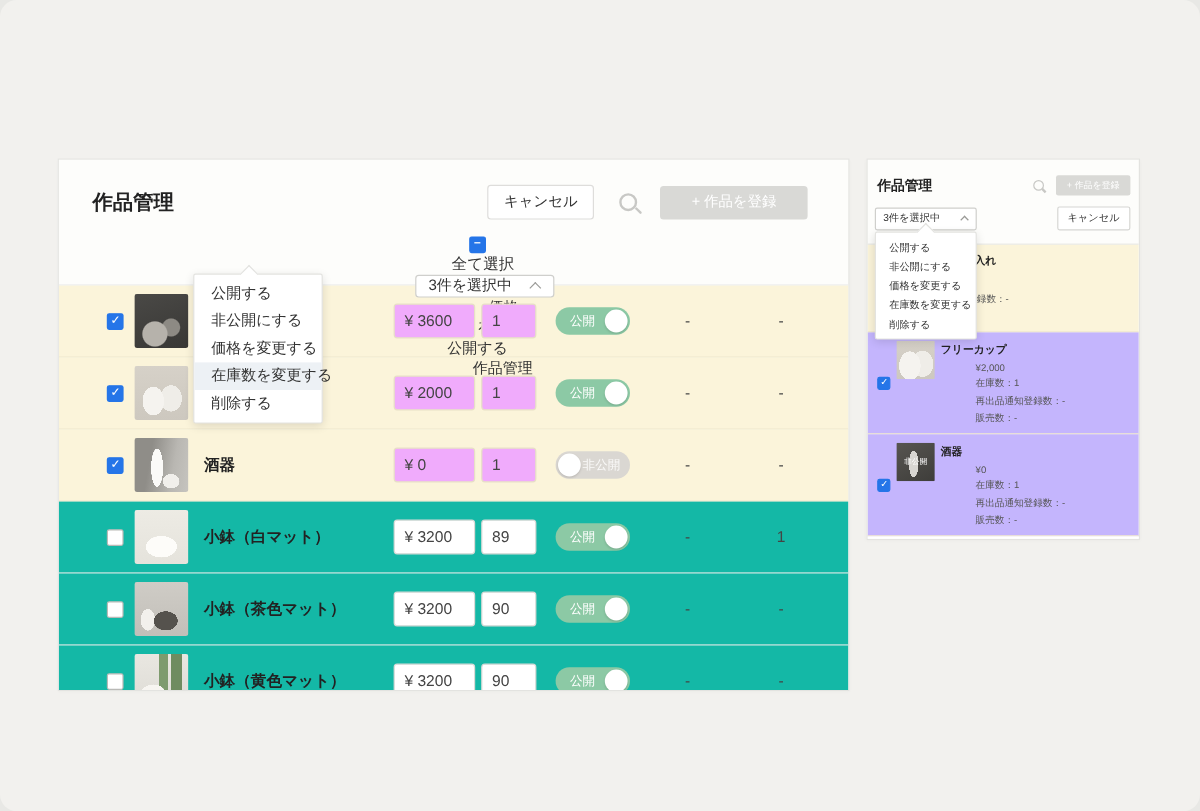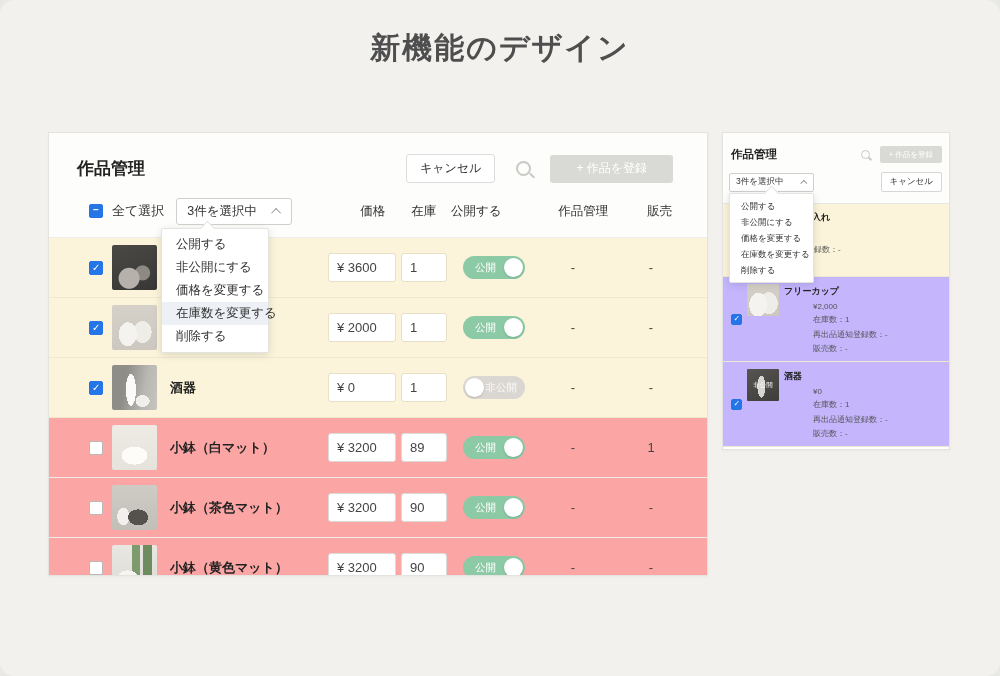--- a/index.html
+++ b/index.html
@@ -20,47 +20,47 @@
   .d-header-right { margin-left:auto; display:flex; align-items:center; }
   .btn-cancel { height:29px; padding:0 13px; background:#fff; border:1px solid #dedddb; border-radius:3px;
     font-size:12px; color:#333; display:flex; align-items:center; cursor:pointer; }
   .search { position:relative; width:15px; height:15px; border:2px solid #c8c8c5; border-radius:50%; margin:0 19px 0 21px; }
   .search::after { content:""; position:absolute; width:2px; height:7px; background:#c8c8c5;
     right:-4px; bottom:-5px; transform:rotate(-45deg); border-radius:1px; }
   .btn-register { height:28px; padding:0 26px; background:#d9d9d6; border:none; border-radius:3px;
     font-size:12px; color:#fff; display:flex; align-items:center; cursor:pointer; }
 
   
-  .d-selectrow { display:flex; align-items:center; margin-top:14px; padding-left:40px; height:28px; }
+  .d-selectrow { display:flex; align-items:center; margin-top:14px; padding-left:40px; height:28px;flex-direction:column; }
   .cb { width:14px; height:14px; border:1px solid #b9b9b6; border-radius:2px; background:#fff; position:relative; flex:none; }
   .cb.checked { background:#2575e8; border-color:#2575e8; }
   .cb.checked::after { content:"✓"; position:absolute; left:2px; top:0px; font-size:10px; color:#fff; font-weight:700; }
   .cb.indet::after { content:"–"; left:3px; top:-1px; }
   .d-selectall { margin-left:9px; font-size:13px; color:#333; }
   .dd-btn { margin-left:12px; width:116px; height:27px; border:1px solid #cfcfcc; border-radius:3px; background:#fff;
     display:flex; align-items:center; padding:0 10px; font-size:12.5px; color:#333; cursor:pointer; }
   .chev { margin-left:auto; width:7px; height:7px; border-left:1.5px solid #9a9a97; border-top:1.5px solid #9a9a97;
     transform:rotate(45deg) translateY(2px); }
   .d-colspacer { width:25px; }
   .col-h { font-size:12.5px; color:#333; text-align:right; }
 
   
   .w-price { width:68px; } .w-stock { width:46px; margin-left:5px; }
   .w-toggle { width:64px; margin-left:16px;text-decoration:underline; } .w-notify { width:92px; } .w-sales { width:64px; }
   .w-status-h { width:80px; text-align:center; }
 
   
   .d-table { margin-top:12px; border-top:1px solid #ececea; }
-  .d-row { display:flex; align-items:center; height:60px; padding:0 24px 0 40px; background:#fca5a5; border-bottom:1px solid #ececea; }
+  .d-row { display:flex; align-items:center; height:60px; padding:0 24px 0 40px; background:#14b8a6; border-bottom:1px solid #ececea; }
   .d-row.sel { background:#fbf4da; border-bottom:1px solid #efe8d0; }
   .thumb { width:45px; height:45px; margin-left:9px; flex:none; border-radius:2px; }
   .d-name { flex:1; margin-left:13px; font-size:13px; font-weight:700; color:#222; }
   .inp { height:29px; border:1px solid #dadad7; border-radius:3px; background:#fff; font-size:13px; color:#444;
     padding:0 8px; width:100%; font-family:inherit; }
-  .sel .inp { background:#ffffff; border-color:#e7dfc6; }
+  .sel .inp { background:#f0abfc; border-color:#e7dfc6; }
   .w-stock .inp { padding:0 8px; }
   .cell-dash { text-align:center; font-size:13px; color:#444; }
 
   
   .toggle { width:62px; height:23px; border-radius:12px; position:relative; font-size:10.5px; }
   .toggle .knob { position:absolute; top:2px; width:19px; height:19px; background:#fff; border-radius:50%;
     box-shadow:0 1px 2px rgba(0,0,0,.15); }
   .toggle.on { background:#8cc9a5; }
   .toggle.on .t-label { position:absolute; left:12px; top:5px; color:#fff; }
   .toggle.on .knob { right:2px; }
@@ -140,21 +140,20 @@
     linear-gradient(#e9e7e1, #dddbd5); }
   .th-darkvase { background:
     radial-gradient(ellipse 4px 11px at 45% 55%, #d8d6d2 0 99%, rgba(0,0,0,0) 100%),
     linear-gradient(150deg, #575551, #3e3d3a); }
 </style>
 </head>
 <body>
 
 <div class="screen">
 
-  <div class="page-title">新機能のデザイン</div>
 
   <div class="panel desktop">
 
     <div class="d-header">
       <div class="d-title">作品管理</div>
       <div class="d-header-right">
         <button class="btn-cancel">キャンセル</button>
         <span class="search"></span>
         <button class="btn-register">+ 作品を登録</button>
       </div>

